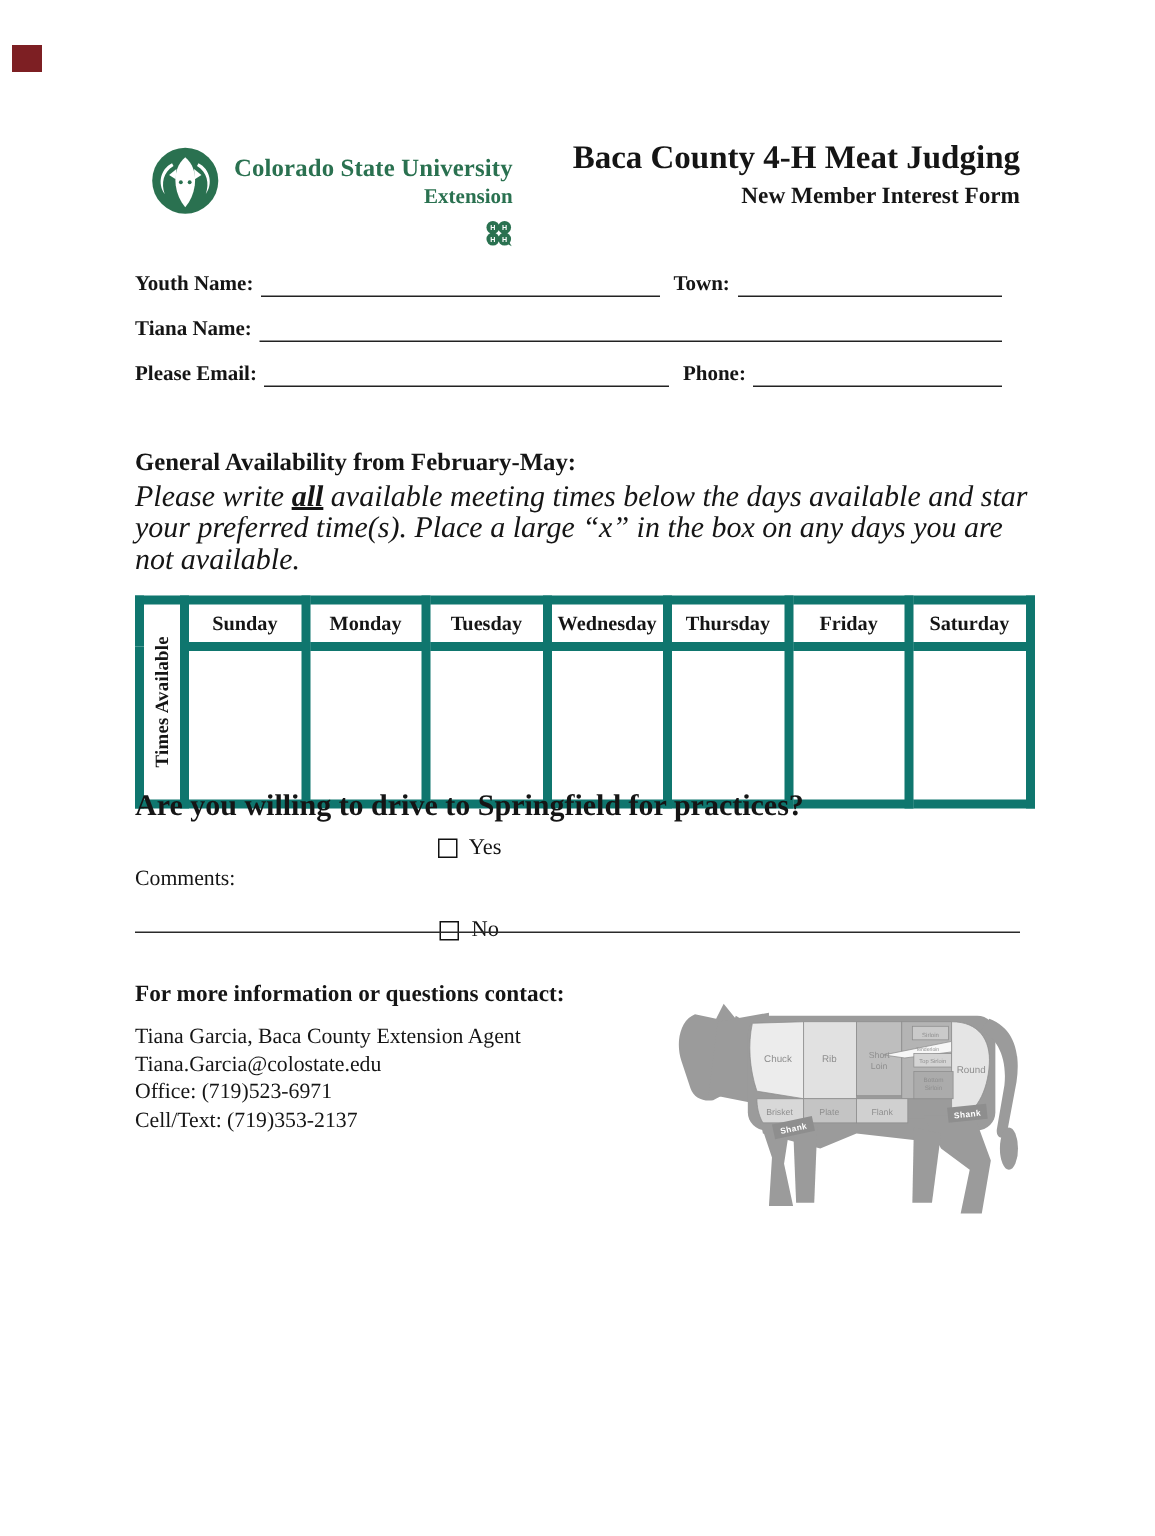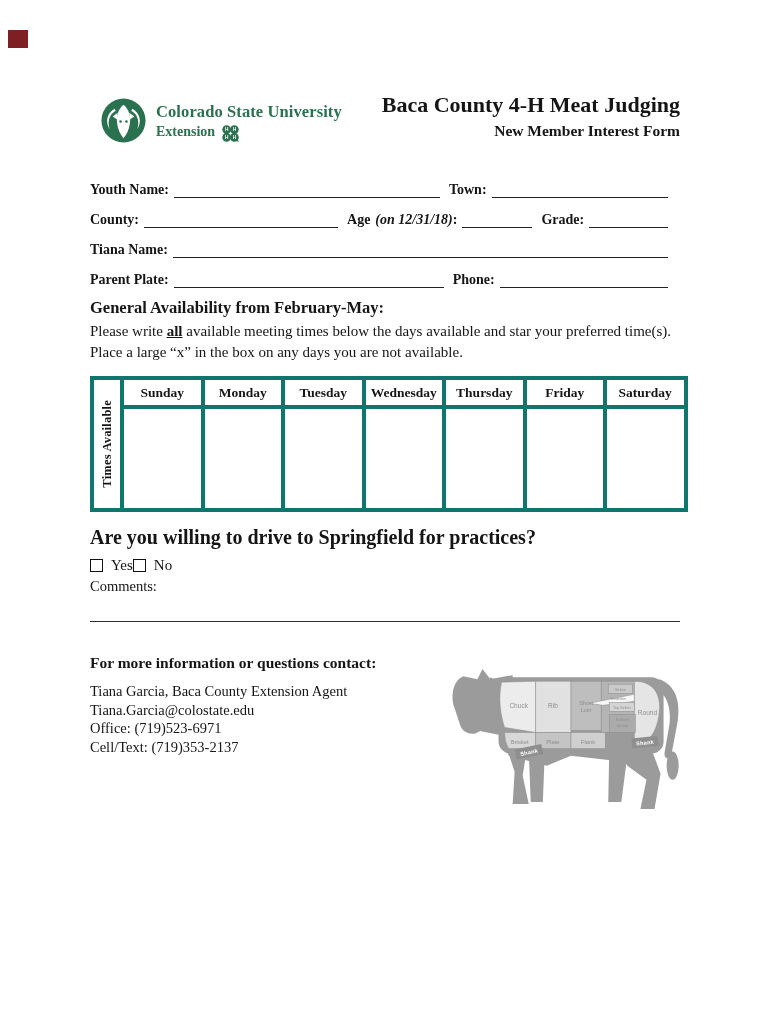--- a/index.html
+++ b/index.html
@@ -7,21 +7,21 @@
     position:relative; width:770px; height:968px; background:#ffffff;
     font-family:"Liberation Serif", serif; color:#151515; overflow:hidden;
   }
   .corner-marker { position:absolute; left:8px; top:30px; width:20px; height:18px; background:#7d1f23; }
 
   
   .logo-block { position:absolute; left:100px; top:97px; display:flex; align-items:flex-start; gap:9px; }
   .ram { width:47px; height:47px; }
   .logo-text { padding-top:5px; }
   .wordmark { font-weight:700; font-size:16.5px; color:#2a7150; letter-spacing:0.1px; }
-  .ext-row { display:flex; align-items:flex-start; gap:6px; margin-top:2px; }
+  .ext-row { display:flex; align-items:flex-end; gap:6px; margin-top:2px;flex-direction:column; }
   .ext { font-size:14px; font-weight:600; color:#2a7150; }
   .clover { width:19px; height:19px; }
 
   
   .title-block { position:absolute; right:90px; top:92px; text-align:right; }
   .title1 { font-size:22px; font-weight:700; }
   .title2 { font-size:15.5px; font-weight:700; margin-top:4px; }
 
   
   .fields { position:absolute; left:90px; top:176px; width:578px; display:flex; flex-direction:column; gap:8px; }
@@ -29,33 +29,33 @@
   .lbl { font-weight:700; margin-right:5px; white-space:nowrap; }
   .ital { font-style:italic; }
   .mr0 { margin-right:0; }
   .blank { border-bottom:1.3px solid #222; height:17px; margin-right:9px; }
   .blank.grow { flex:1; margin-right:0; }
   .w-youth { width:266px; } .w-county { width:194px; } .w-age { width:70px; } .w-email { width:270px; }
 
   
   .availability { position:absolute; left:90px; top:298px; width:596px; }
   .availability h2 { font-size:16.5px; font-weight:700; margin:0; }
-  .instr { font-size:15px; line-height:21px; margin:3px 0 12px 0; }
+  .instr { font-style:italic; font-size:20px; line-height:21px; margin:3px 0 12px 0; }
   .instr .all { font-weight:700; text-decoration:underline; }
   table.avail { border-collapse:collapse; margin-top:13px; width:594px; table-layout:fixed; border:2px solid #1c1c1c; }
-  table.avail th, table.avail td { border:4px solid #0f766e; padding:0; }
+  table.avail th, table.avail td { border:6px solid #0f766e; padding:0; }
   th.day { height:25px; font-size:13.5px; font-weight:700; }
   td.slot { height:99px; }
   td.vert-cell { vertical-align:middle; text-align:center; }
   .vert { writing-mode:vertical-rl; transform:rotate(180deg); font-weight:700; font-size:12.5px; letter-spacing:0.2px; margin:0 auto; }
 
   
   .springfield { position:absolute; left:90px; top:526px; }
   .springfield h2 { font-size:20px; font-weight:700; margin:0; }
-  .cbrow { display:flex; margin-top:8px; font-size:15px; align-items:center; }
+  .cbrow { display:flex; gap:38px; margin-top:8px; font-size:15px; align-items:center;flex-direction:column; }
   .cbgroup { display:flex; align-items:center; gap:8px; }
   .cb { width:11px; height:11px; border:1.6px solid #111; display:inline-block; }
 
   
   .comments-sec { position:absolute; left:90px; top:578px; width:590px; }
   .comments-label { font-size:14.5px; }
   .comments-line { border-bottom:1.3px solid #2a2a2a; height:26px; }
 
   
   .contact-sec { position:absolute; left:90px; top:654px; width:370px; }
@@ -117,35 +117,25 @@
   </div>
 
   <section class="fields">
     <div class="frow">
       <span class="lbl">Youth Name:</span>
       <span class="blank w-youth"></span>
       <span class="lbl">Town:</span>
       <span class="blank grow"></span>
     </div>
     <div class="frow">
-      <span class="lbl">County:</span>
-      <span class="blank w-county"></span>
-      <span class="lbl">Age</span>
-      <span class="lbl ital mr0">(on 12/31/18)</span>
-        <span class="lbl">:</span>
-      <span class="blank w-age"></span>
-      <span class="lbl">Grade:</span>
-      <span class="blank grow"></span>
-    </div>
-    <div class="frow">
       <span class="lbl">Tiana Name:</span>
       <span class="blank grow"></span>
     </div>
     <div class="frow">
-      <span class="lbl">Parent Plate:</span>
+      <span class="lbl">Please Email:</span>
       <span class="blank w-email"></span>
       <span class="lbl">Phone:</span>
       <span class="blank grow"></span>
     </div>
   </section>
 
   <section class="availability">
     <h2>General Availability from February-May:</h2>
     <p class="instr">
       <span>Please write</span>

